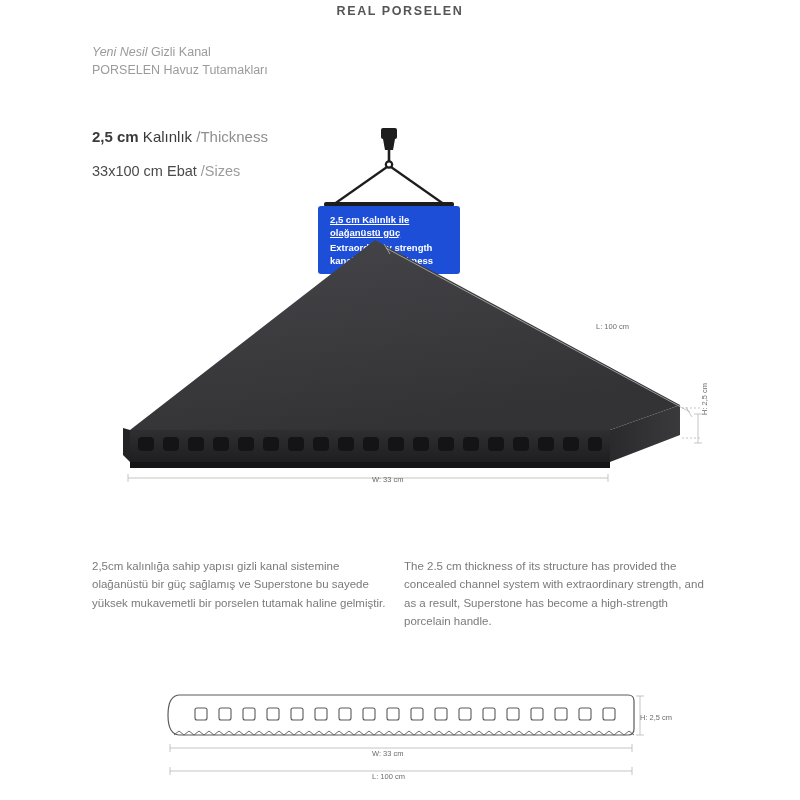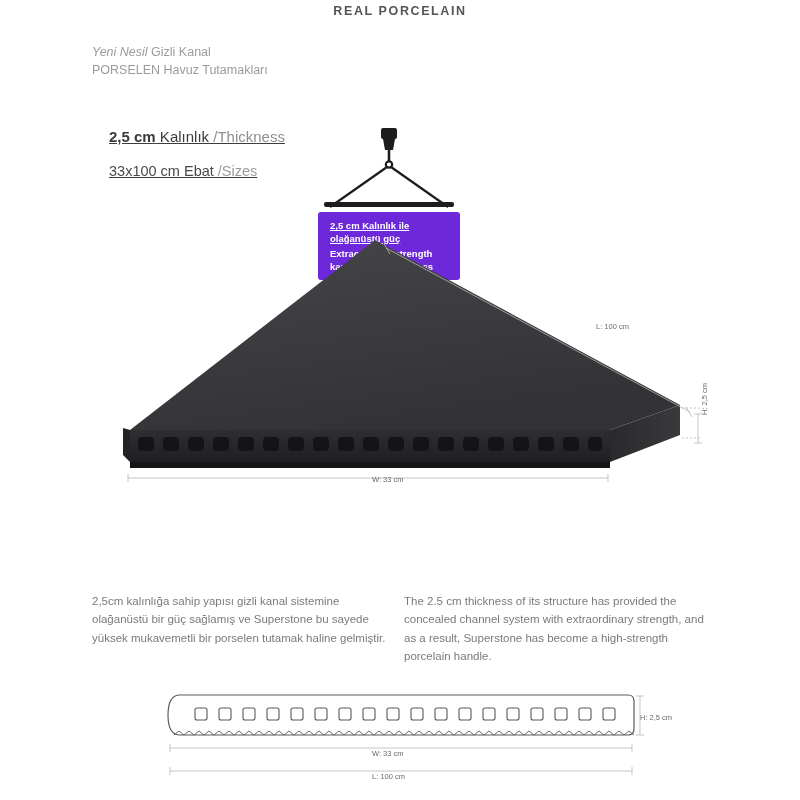--- a/index.html
+++ b/index.html
@@ -33,46 +33,45 @@
     top: 32px;
     line-height: 1.45;
   }
   .hl-en { font-size: 12.5px; color: #4a4a4a; }
   .hl-en b { font-weight: bold; color: #333; }
   .hl-tr { font-size: 12.5px; color: #9b9b9b; margin-top: 11px; }
   .hl-tr i { font-style: italic; }
 
   .spec {
     position: absolute;
-    left: 109px;
+    left: 92px;
     top: 125px;
     line-height: 1.55;
-    text-decoration: underline;
   }
   .spec .line1 { font-size: 15px; color: #3a3a3a; }
   .spec .line1 b { font-weight: bold; }
   .spec .line1 .light { color: #8f8f8f; }
   .spec .line2 { font-size: 14.5px; color: #4a4a4a; margin-top: 12px; }
   .spec .line2 .light { color: #9b9b9b; }
 
   
   .sign-wrap {
     position: absolute;
     left: 318px;
     top: 128px;
     width: 160px;
     height: 150px;
   }
   .sign-plate {
     position: absolute;
     left: 0px;
-    top: 84px;
+    top: 78px;
     width: 142px;
     height: 68px;
-    background: #6d28d9;
+    background: #1d4ed8;
     border-radius: 3px;
     padding: 8px 10px 0 12px;
     color: #ffffff;
   }
   .sign-l1 { font-size: 9.5px; font-weight: bold; line-height: 1.32; }
   .sign-l1 u { text-decoration: underline; }
   .sign-l2 { font-size: 9.5px; font-weight: bold; line-height: 1.32; margin-top: 3px; }
   .sign-l2 u { text-decoration: underline; }
 
   
@@ -84,36 +83,35 @@
   #dim-h-iso { left: 700px; top: 415px; transform: rotate(-90deg); transform-origin: left top; }
   #dim-w-iso { left: 372px; top: 475px; }
 
   
   .para {
     position: absolute;
     font-size: 11.5px;
     line-height: 1.6;
     color: #7a7a7a;
     width: 300px;
-    margin-top: 35px;
   }
   #para-tr { left: 92px; top: 557px; }
   #para-en { left: 404px; top: 557px; }
 
   
   .profile { position: absolute; left: 160px; top: 690px; width: 500px; height: 95px; }
   .plabel { position: absolute; font-size: 7.5px; color: #6b6b6b; white-space: nowrap; }
   #dim-h-bottom { left: 640px; top: 713px; }
   #dim-w-bottom { left: 372px; top: 749px; }
   #dim-l-bottom { left: 372px; top: 772px; }
 </style>
 </head>
 <body>
 
-<div class="brand">REAL PORCELAIN</div>
+<div class="brand">REAL PORSELEN</div>
 
 <div class="headblock">
   <div class="hl-tr">
     <i>Yeni Nesil</i><span> Gizli Kanal</span><br>
     <span>PORSELEN Havuz Tutamakları</span>
   </div>
 </div>
 
 <div class="spec">
   <div class="line1">

